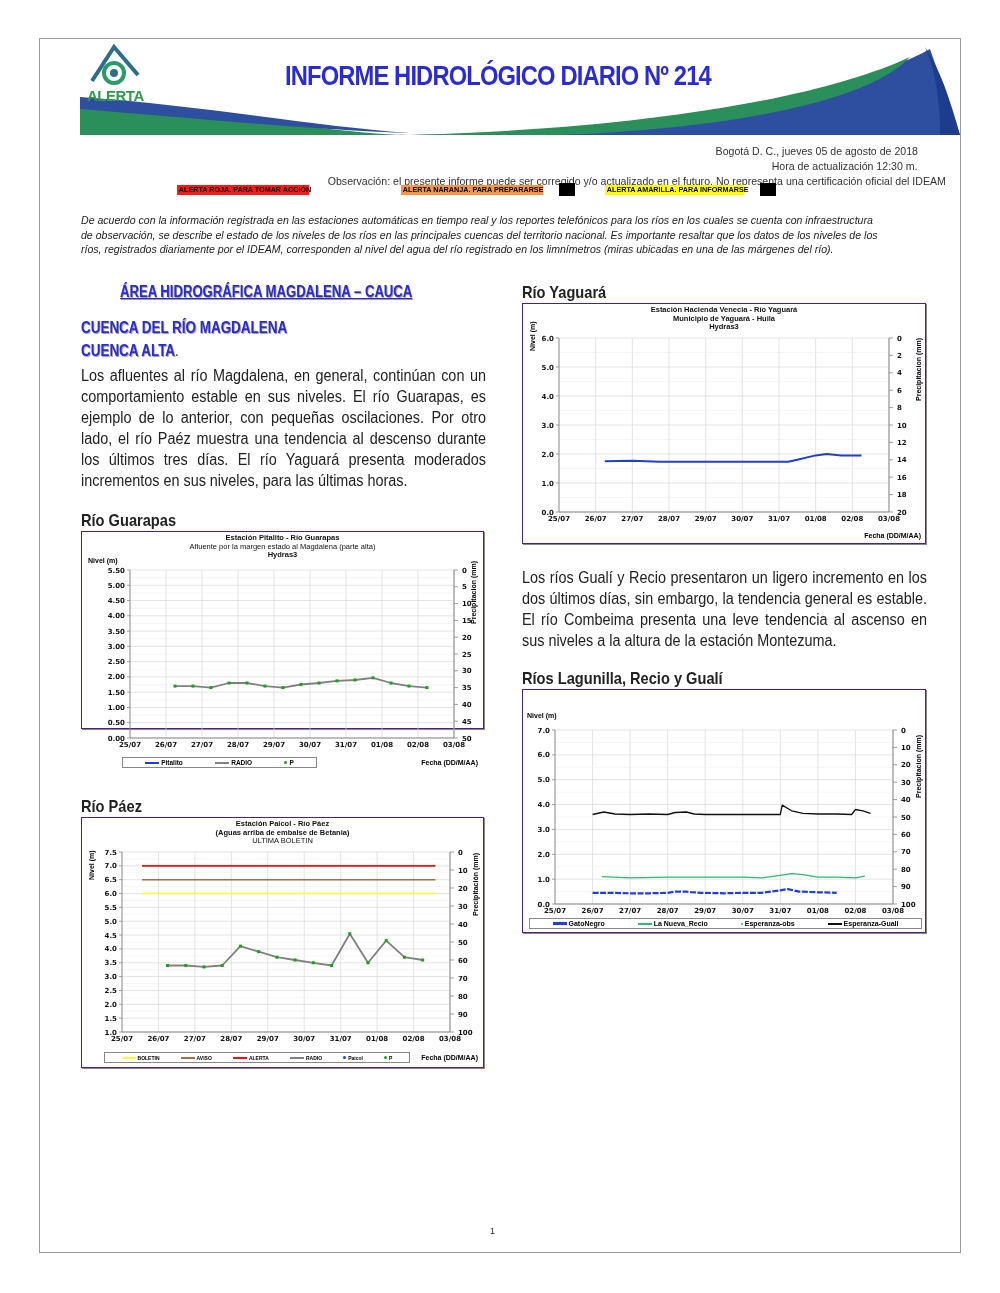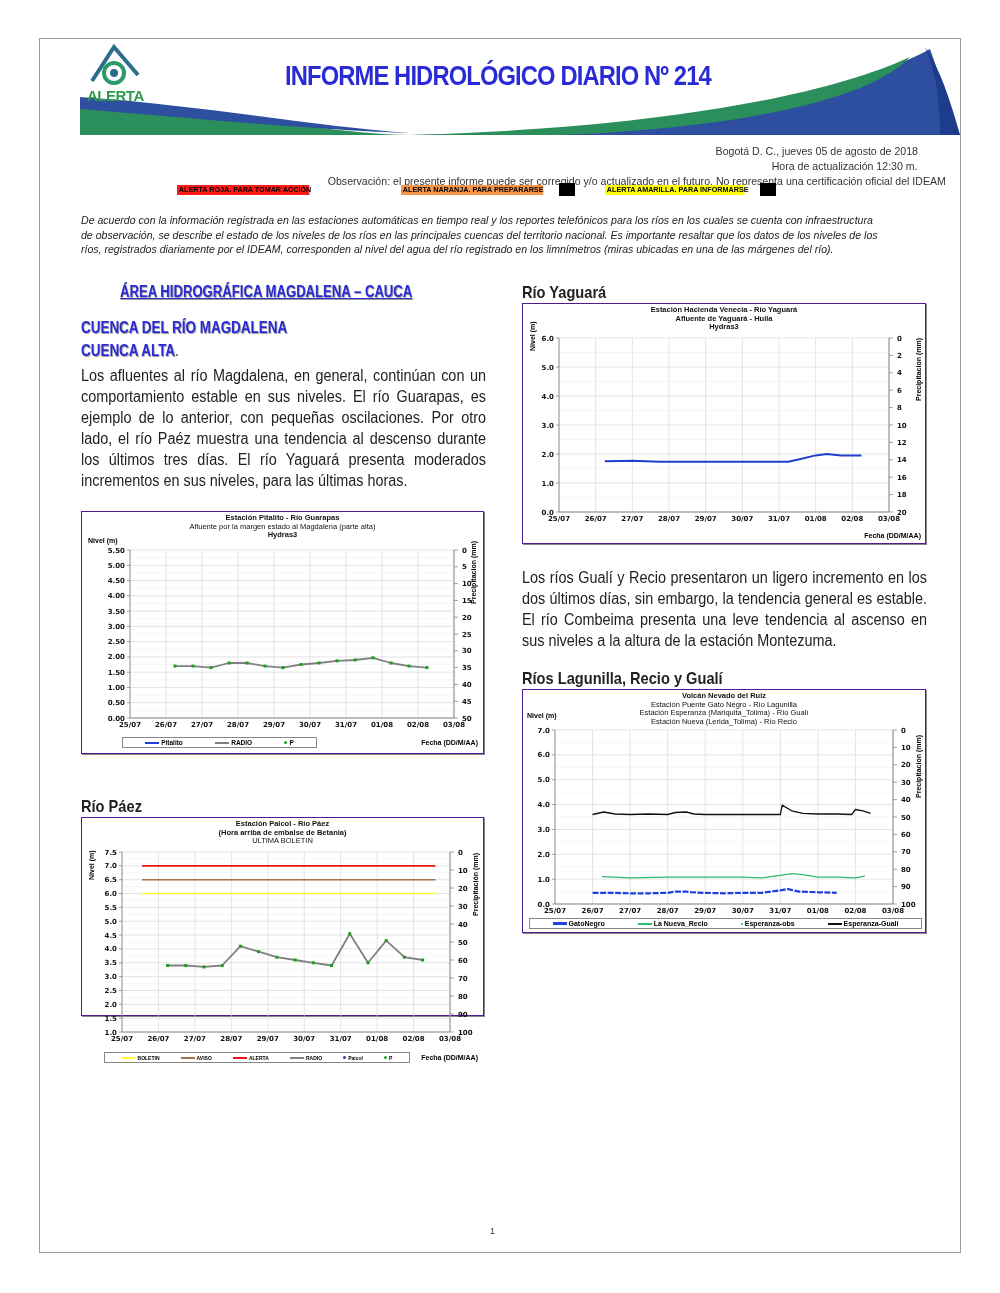--- a/index.html
+++ b/index.html
@@ -65,21 +65,21 @@
   <div class="cuenca" style="top:280px">CUENCA DEL RÍO MAGDALENA</div>
   <div class="cuenca" style="top:303px"><span>CUENCA ALTA</span><span style="font-weight:normal;color:#222;text-shadow:none">.</span></div>
   <div class="para" style="left:41px;top:326px;width:450px">Los afluentes al río Magdalena, en general, continúan con un comportamiento estable en sus niveles. El río Guarapas, es ejemplo de lo anterior, con pequeñas oscilaciones. Por otro lado, el río Paéz muestra una tendencia al descenso durante los últimos tres días. El río Yaguará presenta moderados incrementos en sus niveles, para las últimas horas.</div>
 
   <div class="sec-title" style="left:41px;top:472px">Río Guarapas</div>
   <div class="sec-title" style="left:41px;top:758px">Río Páez</div>
   <div class="sec-title" style="left:482px;top:244px">Río Yaguará</div>
   <div class="para" style="left:482px;top:528px;width:450px">Los ríos Gualí y Recio presentaron un ligero incremento en los dos últimos días, sin embargo, la tendencia general es estable. El río Combeima presenta una leve tendencia al ascenso en sus niveles a la altura de la estación Montezuma.</div>
   <div class="sec-title" style="left:482px;top:630px">Ríos Lagunilla, Recio y Gualí</div>
 
-  <div class="chart" id="ch-guarapas" style="left:41px;top:472px;width:403px;height:243px">
+  <div class="chart" id="ch-guarapas" style="left:41px;top:492px;width:403px;height:198px">
     <div class="ctitle" style="top:2px">
       <div><b>Estación Pitalito  - Río Guarapas</b></div>
       <div>Afluente por la margen estado al Magdalena (parte alta)</div>
       <div><b>Hydras3</b></div>
     </div>
     <div class="axislab" style="left:6px;top:25px">Nivel (m)</div>
     <svg width="403" height="243">
         <text x="48" y="215" text-anchor="middle" class="tick">25/07</text>
         <line x1="84" y1="38" x2="84" y2="206" stroke="#d9d9d9" stroke-width="0.7"></line>
         <text x="84" y="215" text-anchor="middle" class="tick">26/07</text>
@@ -199,24 +199,24 @@
           <span>RADIO</span>
         </span>
       <span>
           <i class="dot" style="background:#1aa01a"></i>
           <span>P</span>
         </span>
     </div>
     <div class="axislab" style="right:5px;top:227px">Fecha (DD/M/AA)</div>
   </div>
 
-  <div class="chart" id="ch-paez" style="left:41px;top:778px;width:403px;height:199px">
+  <div class="chart" id="ch-paez" style="left:41px;top:778px;width:403px;height:251px">
     <div class="ctitle" style="top:2px">
       <div><b>Estación Paicol  - Río Páez</b></div>
-      <div><b>(Hora arriba de embalse de Betania)</b></div>
+      <div><b>(Aguas arriba de embalse de Betania)</b></div>
       <div>ULTIMA BOLETIN</div>
     </div>
     <svg width="403" height="251">
         <text x="40" y="223" text-anchor="middle" class="tick">25/07</text>
         <line x1="76.44444444444444" y1="34" x2="76.44444444444444" y2="214" stroke="#d9d9d9" stroke-width="0.7"></line>
         <text x="76.44444444444444" y="223" text-anchor="middle" class="tick">26/07</text>
         <line x1="112.88888888888889" y1="34" x2="112.88888888888889" y2="214" stroke="#d9d9d9" stroke-width="0.7"></line>
         <text x="112.88888888888889" y="223" text-anchor="middle" class="tick">27/07</text>
         <line x1="149.33333333333331" y1="34" x2="149.33333333333331" y2="214" stroke="#d9d9d9" stroke-width="0.7"></line>
         <text x="149.33333333333331" y="223" text-anchor="middle" class="tick">28/07</text>
@@ -359,21 +359,21 @@
           <i class="dot" style="background:#1aa01a"></i>
           <span>P</span>
         </span>
     </div>
     <div class="axislab" style="right:5px;top:236px">Fecha (DD/M/AA)</div>
   </div>
 
   <div class="chart" id="ch-yaguara" style="left:482px;top:264px;width:404px;height:241px">
     <div class="ctitle" style="top:2px">
       <div><b>Estación Hacienda Venecia - Río  Yaguará</b></div>
-      <div><b>Afluente de Yaguará - Huila</b></div>
+      <div><b>Municipio de Yaguará - Huila</b></div>
       <div><b>Hydras3</b></div>
     </div>
     <svg width="404" height="241">
         <text x="36" y="217" text-anchor="middle" class="tick">25/07</text>
         <line x1="72.66666666666666" y1="34" x2="72.66666666666666" y2="208" stroke="#d9d9d9" stroke-width="0.7"></line>
         <text x="72.66666666666666" y="217" text-anchor="middle" class="tick">26/07</text>
         <line x1="109.33333333333333" y1="34" x2="109.33333333333333" y2="208" stroke="#d9d9d9" stroke-width="0.7"></line>
         <text x="109.33333333333333" y="217" text-anchor="middle" class="tick">27/07</text>
         <line x1="146" y1="34" x2="146" y2="208" stroke="#d9d9d9" stroke-width="0.7"></line>
         <text x="146" y="217" text-anchor="middle" class="tick">28/07</text>
@@ -442,26 +442,20 @@
         <line x1="36" y1="208" x2="366" y2="208" stroke="#888" stroke-width="1"></line>
         <line x1="366" y1="34" x2="366" y2="208" stroke="#888" stroke-width="1"></line>
         <polyline points="81.8,157.3 109.3,156.7 136.8,157.8 164.3,157.8 201.0,157.8 237.7,157.8 265.2,157.8 274.3,155.8 292.7,151.4 303.7,150.0 318.3,151.4 338.5,151.4" fill="none" stroke="#1f3fcf" stroke-width="2" stroke-linejoin="round"></polyline>
       </svg>
     <div class="vlab" style="left:6px;top:47px">Nivel (m)</div>
     <div class="vlab" style="left:392px;top:97px">Precipitacion (mm)</div>
     <div class="axislab" style="right:4px;top:228px">Fecha (DD/M/AA)</div>
   </div>
 
   <div class="chart" id="ch-lagunilla" style="left:482px;top:650px;width:404px;height:244px">
-    <div class="ctitle" style="top:2px">
-      <div><b>Volcán Nevado del Ruiz</b></div>
-      <div>Estación Puente Gato Negro - Río Lagunilla</div>
-      <div>Estación Esperanza (Mariquita_Tolima) - Río Gualí</div>
-      <div>Estación Nueva (Lerida_Tolima) - Río Recio</div>
-    </div>
     <div class="axislab" style="left:4px;top:22px">Nivel (m)</div>
     <svg width="404" height="244">
         <text x="32" y="223" text-anchor="middle" class="tick">25/07</text>
         <line x1="69.55555555555554" y1="40" x2="69.55555555555554" y2="214" stroke="#d9d9d9" stroke-width="0.7"></line>
         <text x="69.55555555555554" y="223" text-anchor="middle" class="tick">26/07</text>
         <line x1="107.1111111111111" y1="40" x2="107.1111111111111" y2="214" stroke="#d9d9d9" stroke-width="0.7"></line>
         <text x="107.1111111111111" y="223" text-anchor="middle" class="tick">27/07</text>
         <line x1="144.66666666666666" y1="40" x2="144.66666666666666" y2="214" stroke="#d9d9d9" stroke-width="0.7"></line>
         <text x="144.66666666666666" y="223" text-anchor="middle" class="tick">28/07</text>
         <line x1="182.2222222222222" y1="40" x2="182.2222222222222" y2="214" stroke="#d9d9d9" stroke-width="0.7"></line>

